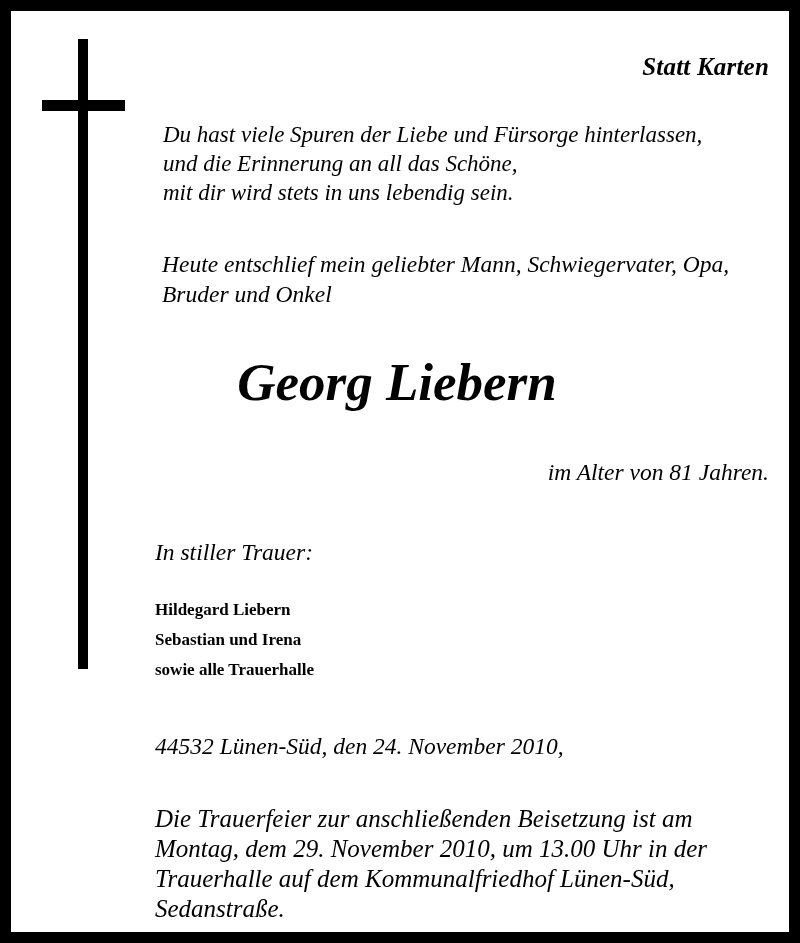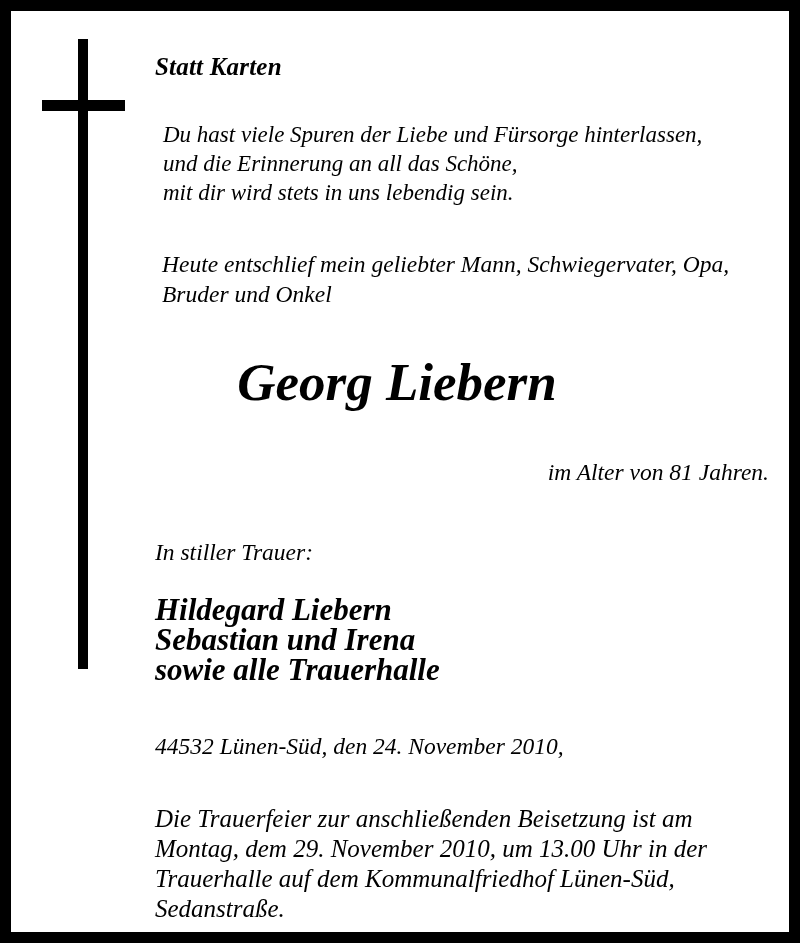--- a/index.html
+++ b/index.html
@@ -61,21 +61,21 @@
     top: 0;
     right: 20px;
     bottom: 0;
   }
 
   .heading {
     font-weight: bold;
     font-style: italic;
     font-size: 25px;
     line-height: 30px;
-    text-align: left;
+    text-align: right;
     color: #000000;
     margin: 0;
     padding-top: 41px;
     letter-spacing: 0.2px;
   }
 
   .verse {
     font-style: italic;
     font-size: 23px;
     line-height: 29px;
@@ -125,22 +125,21 @@
     font-size: 23.5px;
     line-height: 30px;
     text-align: left;
     color: #000000;
     margin: 0;
     padding-top: 50px;
   }
 
   .mourners {
     font-weight: bold;
-    font-style: italic;
-    font-size: 31px;
+    font-size: 17px;
     line-height: 30px;
     text-align: left;
     color: #000000;
     margin: 0;
     padding-top: 28px;
   }
   .mourners .mline { display: block; }
 
   .address {
     font-style: italic;

